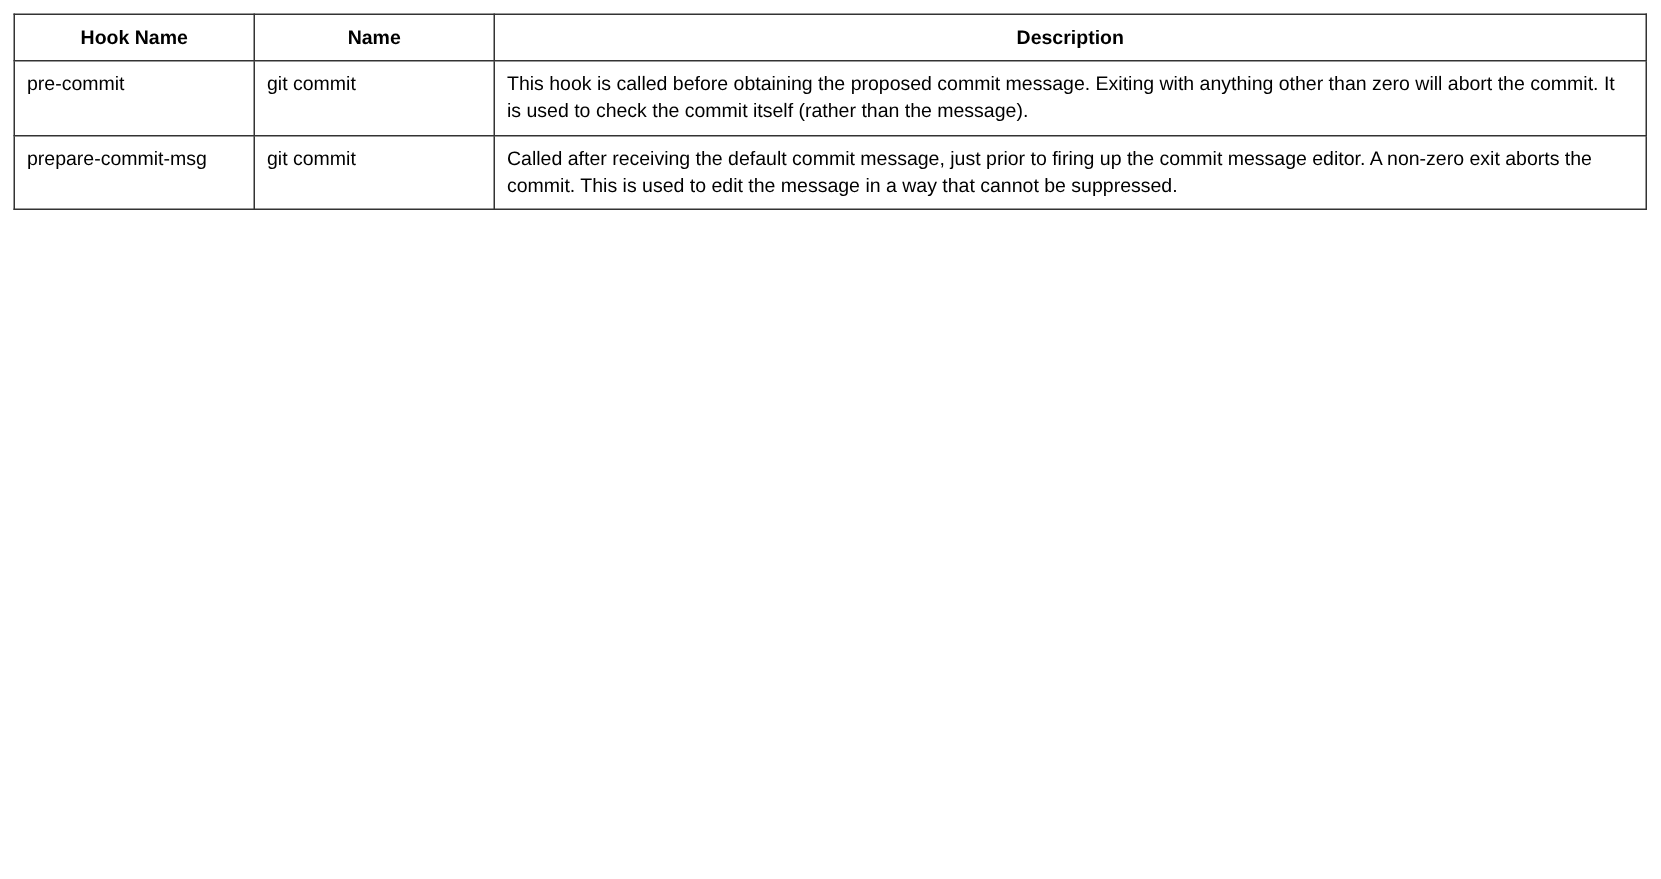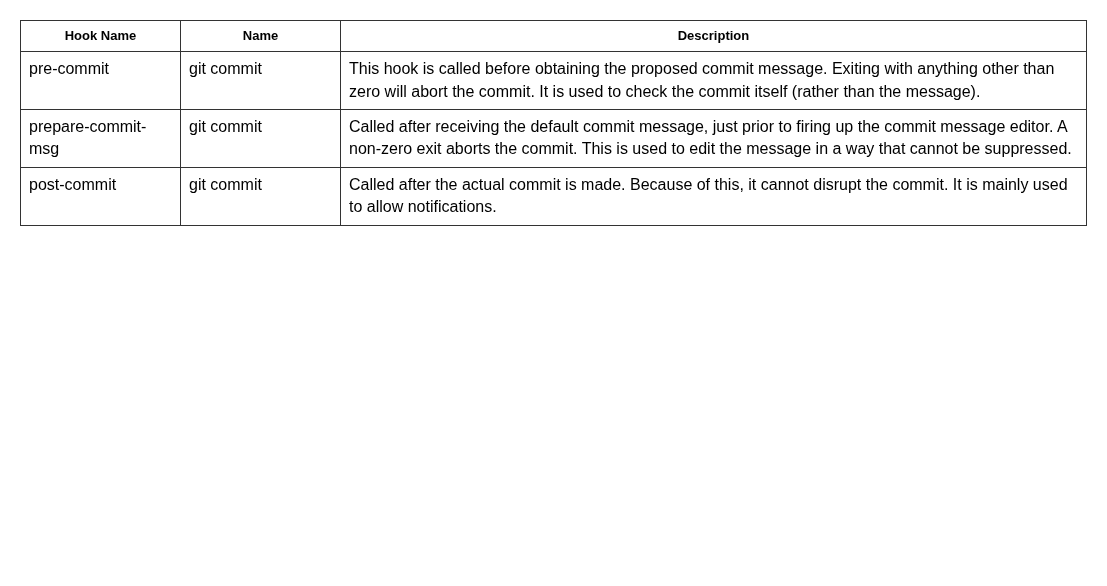--- a/index.html
+++ b/index.html
@@ -14,21 +14,21 @@
       background: #fff;
       display: flex;
       justify-content: center;
       align-items: flex-start;
       width: 1107px;
       min-height: 586px;
     }
 
     .table-container {
       width: 1107px;
-      padding: 20px;
+      padding: 9px;
     }
 
     table {
       width: 100%;
       border-collapse: collapse;
       border: 1.5px solid #333;
     }
 
     th, td {
       border: 1.5px solid #333;
@@ -38,21 +38,21 @@
     }
 
     thead th {
       font-weight: bold;
       background: #fff;
       font-size: 13px;
     }
 
     tbody td {
       font-weight: normal;
-      font-size: 16px;
+      font-size: 13px;
     }
 
     .col-hook { width: 160px; }
     .col-event { width: 160px; }
     .col-desc { width: auto; }
   </style>
 </head>
 <body>
 
 <div class="table-container">
@@ -68,20 +68,15 @@
     <tr>
           <td>pre-commit</td>
           <td>git commit</td>
           <td>This hook is called before obtaining the proposed commit message. Exiting with anything other than zero will abort the commit. It is used to check the commit itself (rather than the message).</td>
         </tr>
         <tr>
           <td>prepare-commit-msg</td>
           <td>git commit</td>
           <td>Called after receiving the default commit message, just prior to firing up the commit message editor. A non-zero exit aborts the commit. This is used to edit the message in a way that cannot be suppressed.</td>
         </tr>
-        <tr>
-          <td>post-commit</td>
-          <td>git commit</td>
-          <td>Called after the actual commit is made. Because of this, it cannot disrupt the commit. It is mainly used to allow notifications.</td>
-        </tr>
       </tbody>
   </table>
 </div>
 
 </body></html>

